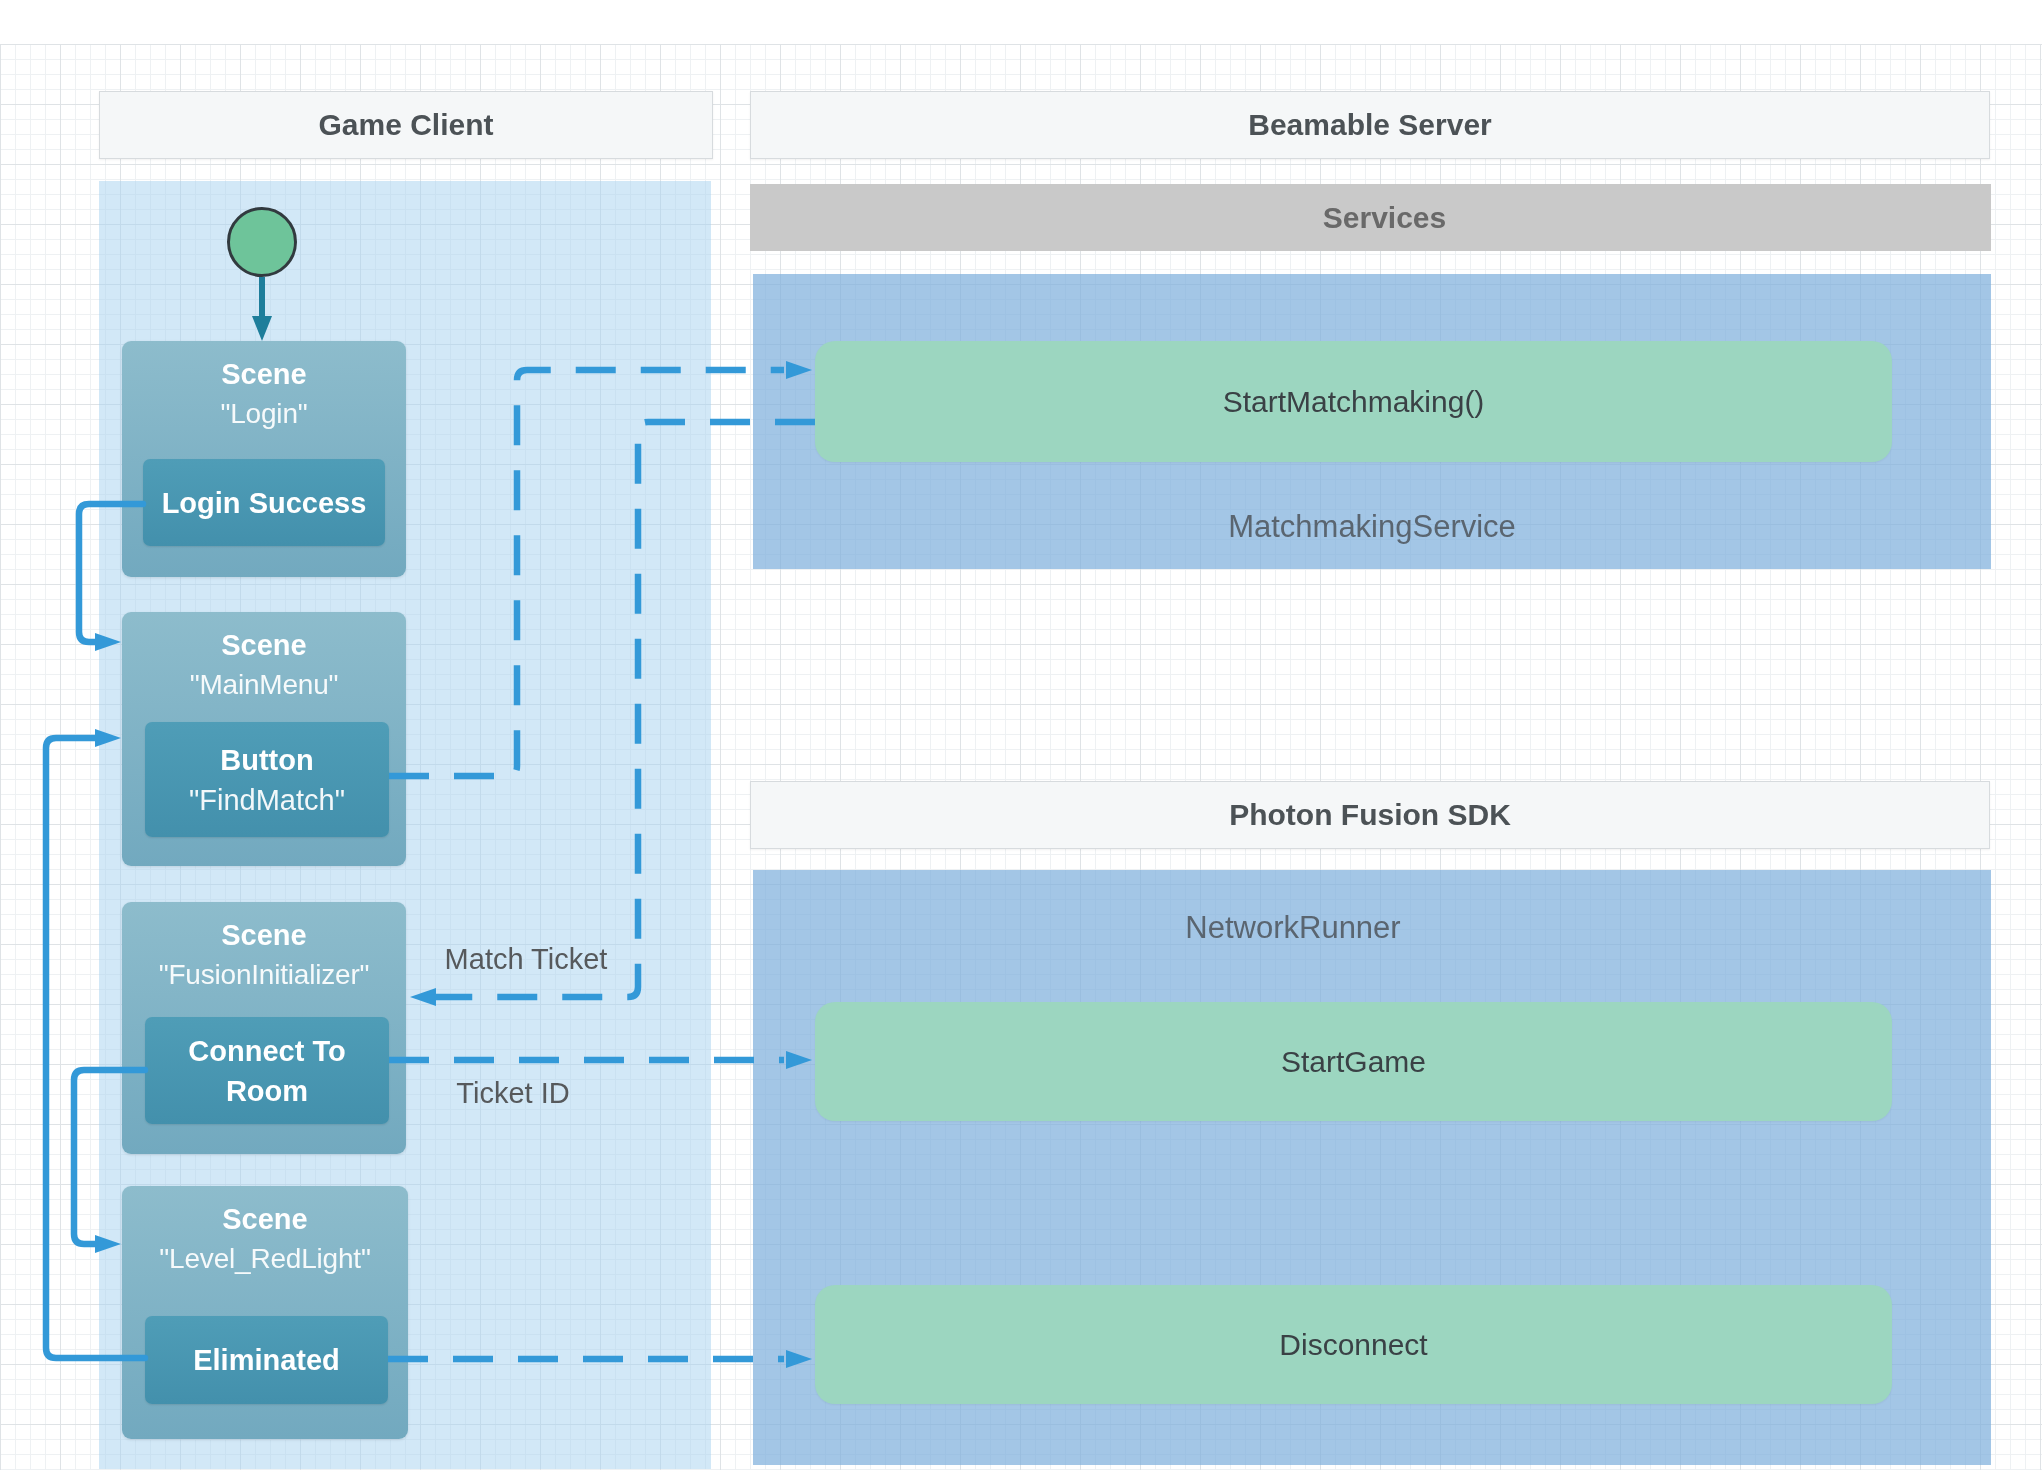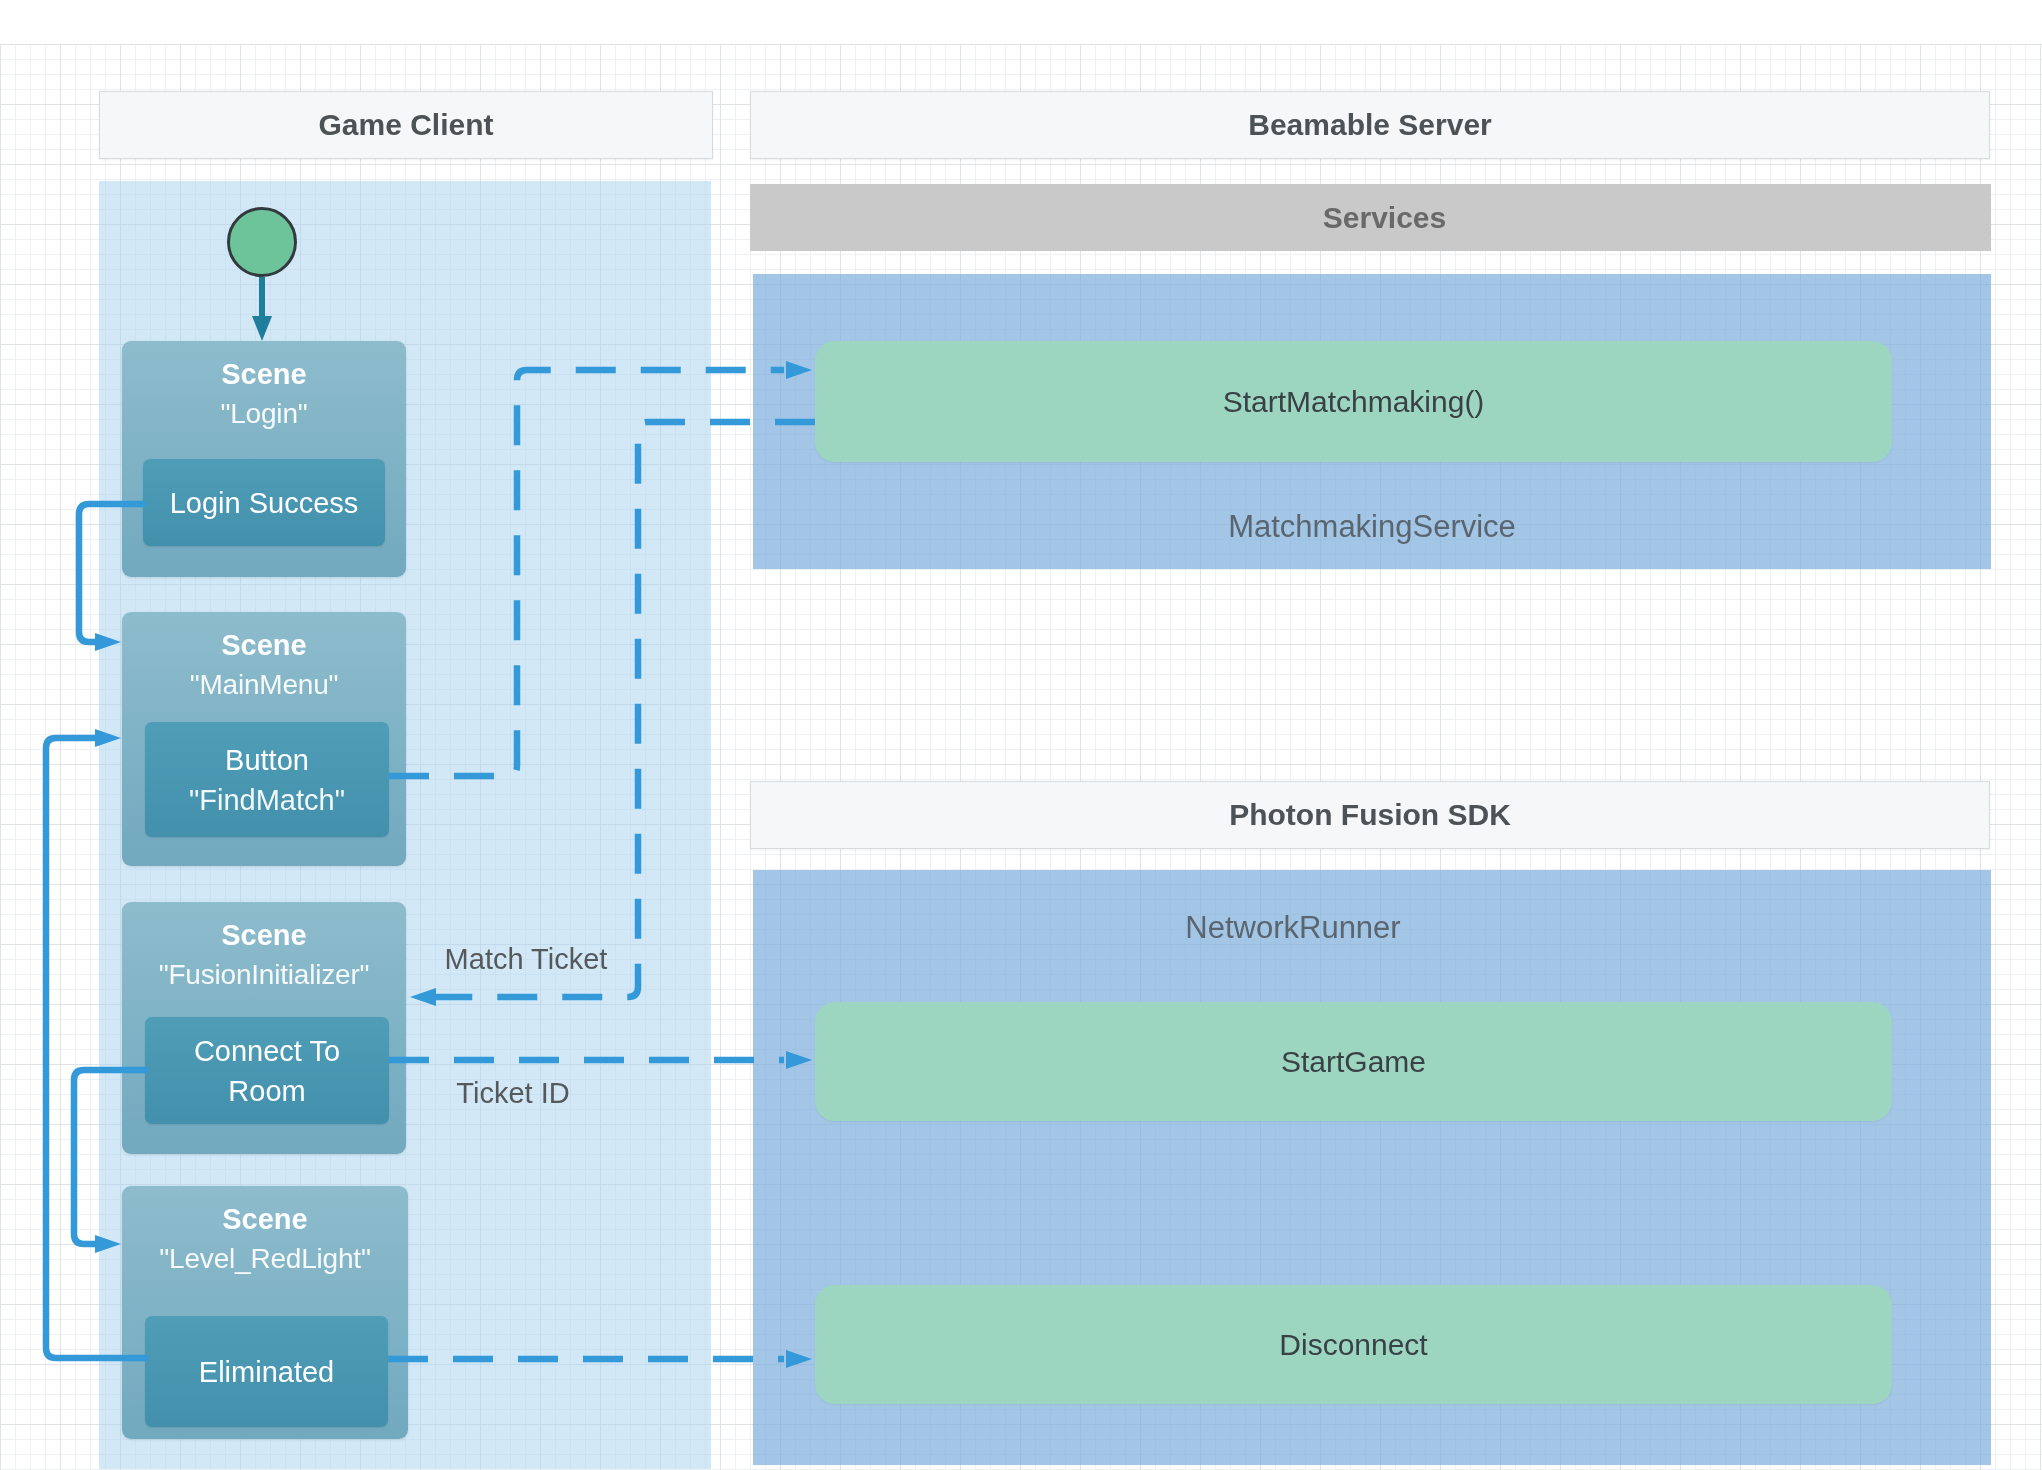--- a/index.html
+++ b/index.html
@@ -62,21 +62,21 @@
     color:rgba(255,255,255,0.93);white-space:nowrap;letter-spacing:-0.2px;
   }
   .action{
     position:absolute;
     background:linear-gradient(180deg,#4f9db7 0%,#4390ac 100%);
     border-radius:7px;
     display:flex;flex-direction:column;align-items:center;justify-content:center;
     color:#ffffff;font-size:29px;line-height:40px;
     box-shadow:0 1px 2px rgba(0,0,0,0.10);
   }
-  .action .bold{font-weight:normal;}
+  .action .bold{font-weight:bold;}
   .action .quoted{font-weight:normal;color:rgba(255,255,255,0.93);}
   
   .start-circle{
     width:70px;height:70px;border-radius:50%;
     background:#6ec49a;border:3px solid #323a3f;
   }
   
   svg.connectors{position:absolute;left:0;top:0;z-index:6;pointer-events:none;}
   .conn-blue{fill:none;stroke:#3399d8;stroke-width:6.5;stroke-linejoin:round;stroke-linecap:round;}
   .conn-blue-dash{fill:none;stroke:#3399d8;stroke-width:6.5;stroke-linejoin:round;stroke-linecap:butt;stroke-dasharray:40 25;}
@@ -150,21 +150,21 @@
     <div class="scene-subtitle">"FusionInitializer"</div>
     <div class="action" style="left:23px;top:115px;width:244px;height:107px">
       <span class="bold">Connect To</span>
       <span class="bold">Room</span>
     </div>
   </div>
 
   <div class="abs scene z2" style="left:122px;top:1142px;width:286px;height:253px">
     <div class="scene-title">Scene</div>
     <div class="scene-subtitle">"Level_RedLight"</div>
-    <div class="action" style="left:23px;top:130px;width:243px;height:111px">
+    <div class="action" style="left:23px;top:130px;width:243px;height:88px">
       <span class="bold">Eliminated</span>
     </div>
   </div>
 
   <svg class="connectors" width="2042" height="1470" viewBox="0 0 2042 1470">
 
     <path class="conn-teal" d="M262,233 L262,274"></path>
     <polygon class="head-teal" points="262,297 252,272 272,272"></polygon>
 
     <path class="conn-blue" d="M143,460 L89,460 Q79,460 79,470 L79,588 Q79,598 89,598 L96,598"></path>

